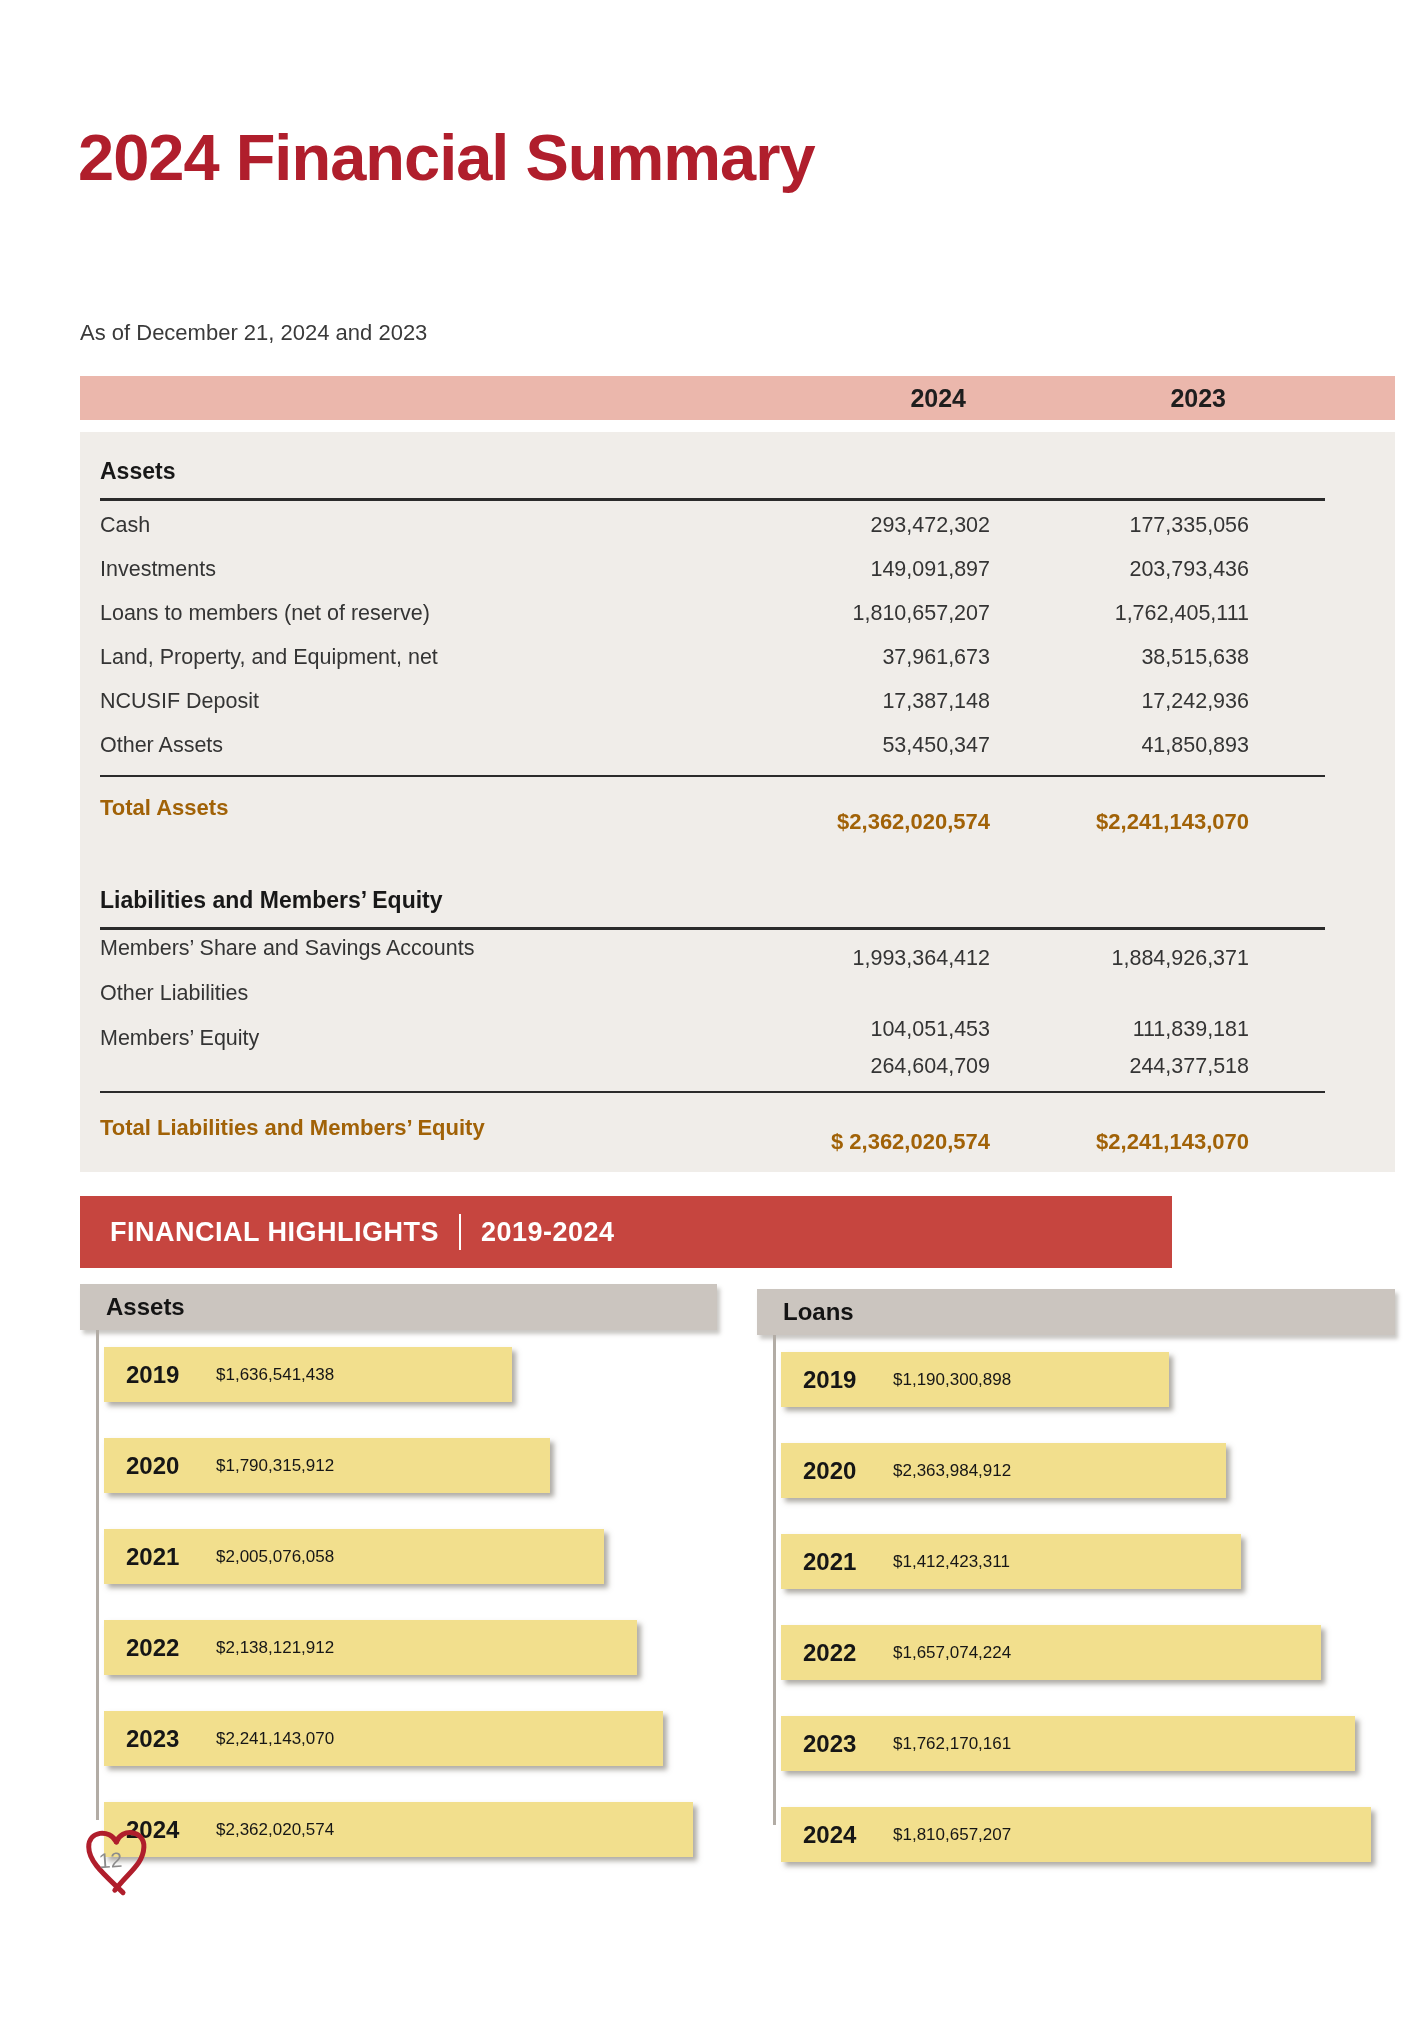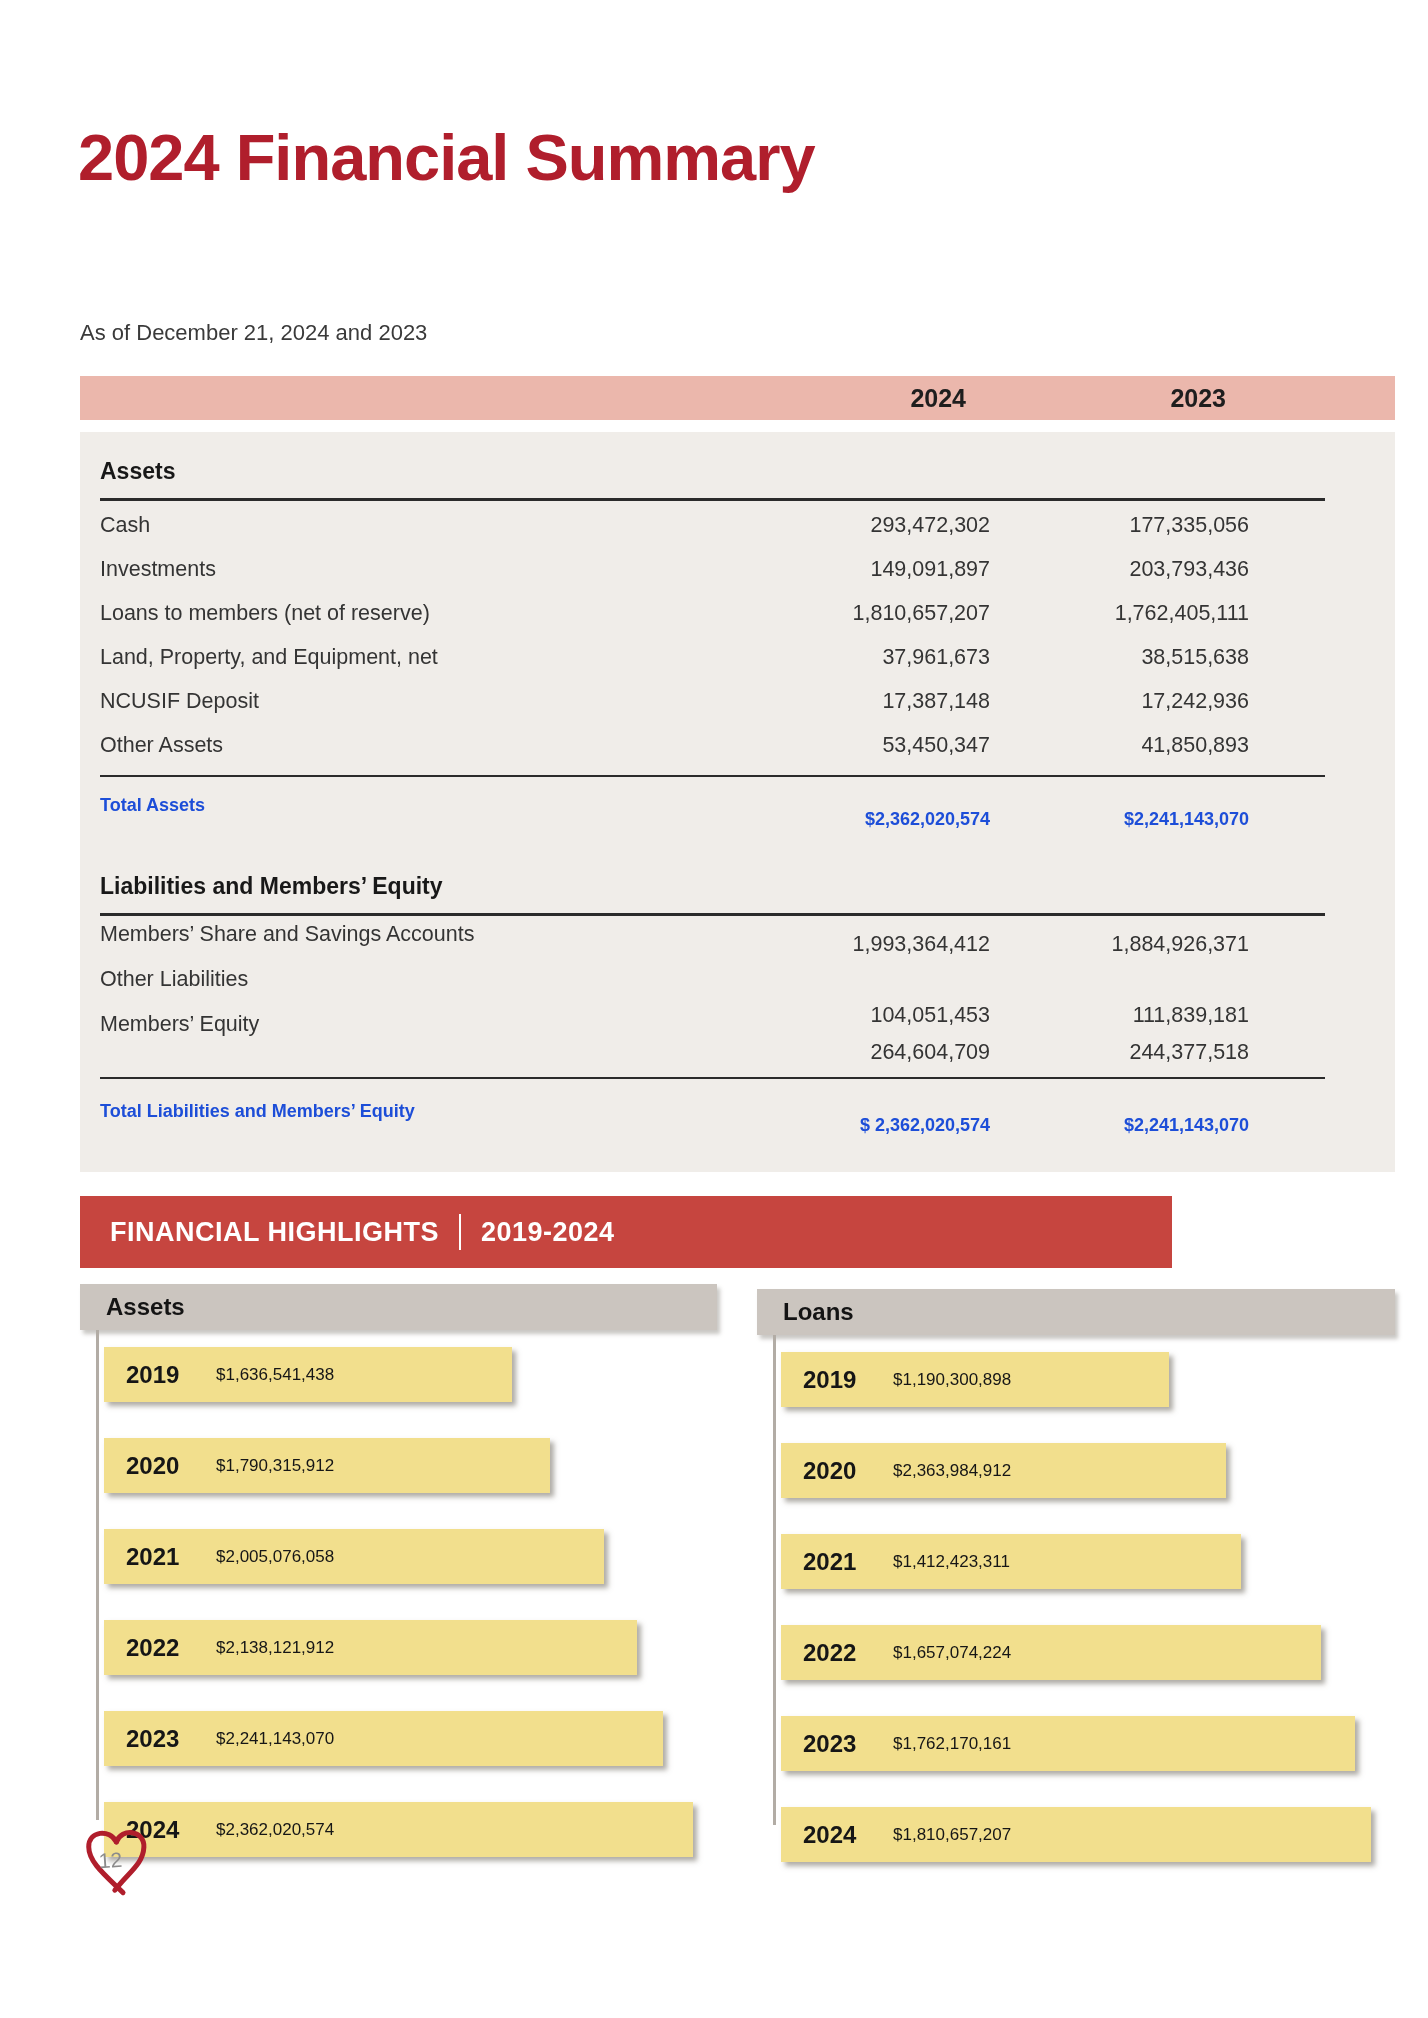--- a/index.html
+++ b/index.html
@@ -18,33 +18,33 @@
                background:#EBB7AC; }
   .pink-band span { position:absolute; top:0; line-height:44px; font-size:25px;
                     font-weight:bold; color:#1e1e1e; }
   .pink-band .col1 { right:429px; }
   .pink-band .col2 { right:169px; }
 
   
   .statement { position:absolute; left:80px; top:432px; width:1315px; height:740px;
                background:#F0EDE9; padding:26px 20px 0 20px; color:#343434; }
   .sec-header { font-size:23px; font-weight:bold; color:#181818; height:32px; }
-  .sec-header.liab { margin-top:14px; }
+  .sec-header.liab { margin-top:28px; }
   .rule { border-top:3px solid #2b2b2b; margin:8px 50px 2px 0; height:0; }
   .rule.thin { border-top-width:2px; }
   .r { position:relative; height:44px; display:flex; align-items:center; font-size:21.5px; }
   .r .v1, .r .v2, .total .v1, .total .v2 { position:absolute; }
   .v1 { right:385px; }
   .v2 { right:126px; }
   .lr { height:45px; align-items:flex-start; padding-top:4px; }
   .lr1 .v1, .lr1 .v2 { top:14px; }
   .lr2 .v1, .lr2 .v2 { top:16px;margin-top:24px; }
   .lr3 .v1, .lr3 .v2 { top:32px; }
-  .total { position:relative; height:78px; margin-top:4px; font-size:18px; font-weight:bold;
-           color:#1d4ed8;text-align:center; }
+  .total { position:relative; height:78px; margin-top:4px; font-size:22px; font-weight:bold;
+           color:#a16207;text-align:center; }
   .total .lbl { position:absolute; left:0; top:14px; }
   .total .v1, .total .v2 { top:28px; }
   .total.last { height:86px; }
   .total.last .lbl { top:18px; }
   .total.last .v1, .total.last .v2 { top:32px; }
   .liab-gap { margin-top:24px; }
 
   
   .banner { position:absolute; left:80px; top:1196px; width:1092px; height:72px;
             background:#C6453F; color:#ffffff; display:flex; align-items:center;

